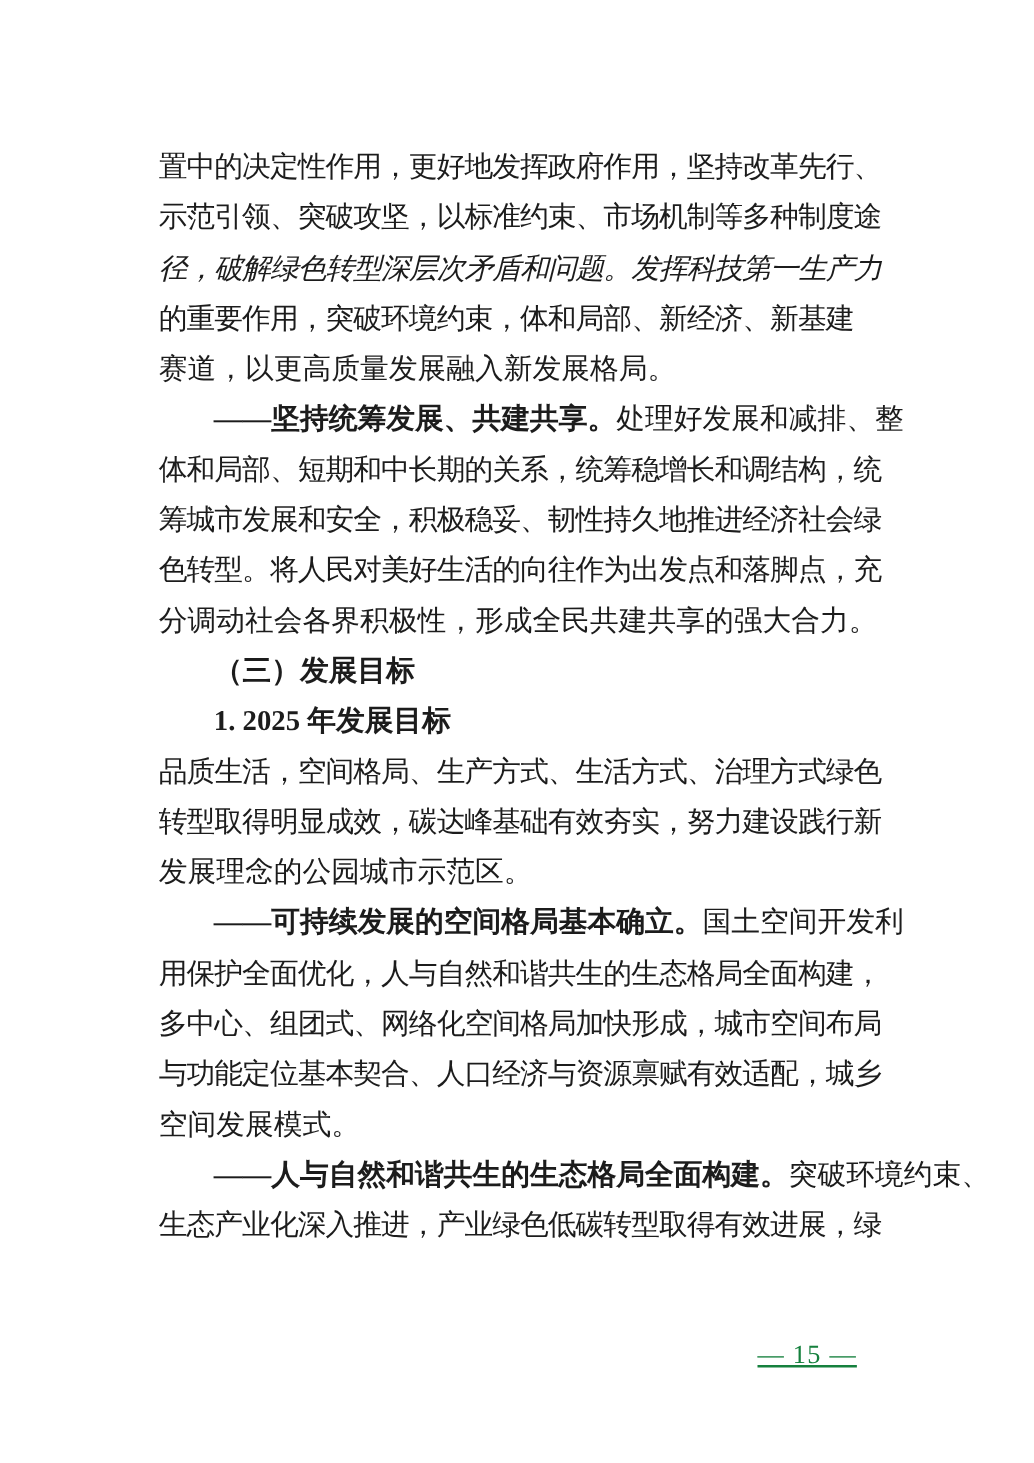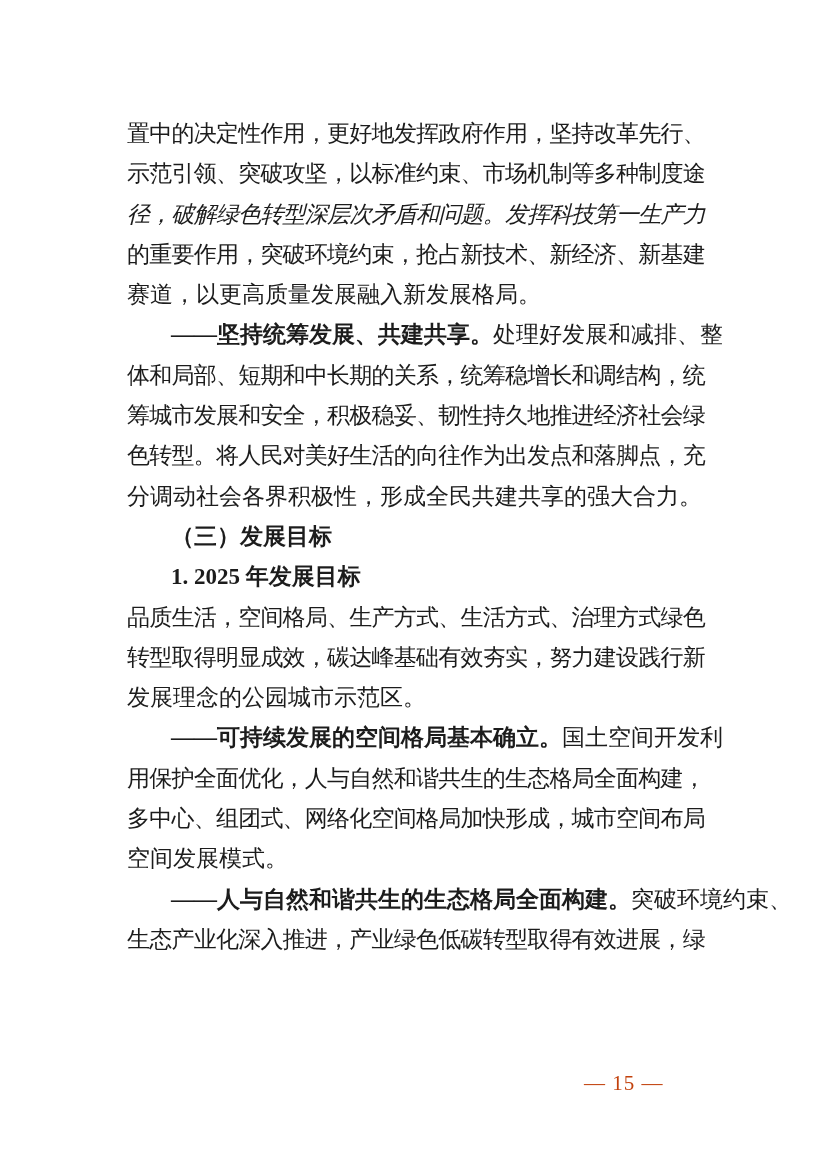--- a/index.html
+++ b/index.html
@@ -32,51 +32,53 @@
     padding-left: 44px;
   }
   .seg {
     font-weight: 400;
   }
   .seg.bold {
     font-weight: 700;
   }
   .page-number {
     position: absolute;
-    left: 584px;
+    left: 606px;
     top: 1070px;
     width: 110px;
     font-size: 21px;
     line-height: 26px;
-    color: #c2410c;
+    color: #15803d;
     letter-spacing: 1px;
     white-space: nowrap;
+    text-decoration: underline;
   }
 </style>
 </head>
 <body>
 
 <div class="page" style="background: rgb(255, 255, 255);">
   <div class="text-column" id="text-column" style="color: rgb(28, 28, 28);">
       <div class="doc-line fit"><span class="line-inner" style="letter-spacing: -0.769231px;"><span class="seg">置中的决定性作用，更好地发挥政府作用，坚持改革先行、</span></span></div>
       <div class="doc-line fit"><span class="line-inner" style="letter-spacing: -0.769231px;"><span class="seg">示范引领、突破攻坚，以标准约束、市场机制等多种制度途</span></span></div>
       <div class="doc-line fit"><span class="line-inner" style="letter-spacing: -0.769231px; font-style: italic;"><span class="seg">径，破解绿色转型深层次矛盾和问题。发挥科技第一生产力</span></span></div>
-      <div class="doc-line fit"><span class="line-inner" style="letter-spacing: -0.769231px;"><span class="seg">的重要作用，突破环境约束，抢占新技术、新经济、新基建</span></span></div>
+      <div class="doc-line fit"><span class="line-inner" style="letter-spacing: -0.769231px;"><span class="seg">的重要作用，突破环境约束，体和局部、新经济、新基建</span></span></div>
       <div class="doc-line"><span class="line-inner"><span class="seg">赛道，以更高质量发展融入新发展格局。</span></span></div>
       <div class="doc-line indent"><span class="line-inner"><span class="seg bold">——坚持统筹发展、共建共享。</span><span class="seg">处理好发展和减排、整</span></span></div>
       <div class="doc-line fit"><span class="line-inner" style="letter-spacing: -0.769231px; text-align: center;"><span class="seg">体和局部、短期和中长期的关系，统筹稳增长和调结构，统</span></span></div>
       <div class="doc-line fit"><span class="line-inner" style="letter-spacing: -0.769231px;"><span class="seg">筹城市发展和安全，积极稳妥、韧性持久地推进经济社会绿</span></span></div>
       <div class="doc-line fit"><span class="line-inner" style="letter-spacing: -0.769231px;"><span class="seg">色转型。将人民对美好生活的向往作为出发点和落脚点，充</span></span></div>
       <div class="doc-line"><span class="line-inner"><span class="seg">分调动社会各界积极性，形成全民共建共享的强大合力。</span></span></div>
       <div class="doc-line indent"><span class="line-inner"><span class="seg bold">（三）发展目标</span></span></div>
       <div class="doc-line indent"><span class="line-inner"><span class="seg bold">1. 2025 年发展目标</span></span></div>
       <div class="doc-line fit"><span class="line-inner" style="letter-spacing: -0.769231px;"><span class="seg">品质生活，空间格局、生产方式、生活方式、治理方式绿色</span></span></div>
       <div class="doc-line fit"><span class="line-inner" style="letter-spacing: -0.769231px;"><span class="seg">转型取得明显成效，碳达峰基础有效夯实，努力建设践行新</span></span></div>
       <div class="doc-line"><span class="line-inner"><span class="seg">发展理念的公园城市示范区。</span></span></div>
       <div class="doc-line indent"><span class="line-inner"><span class="seg bold">——可持续发展的空间格局基本确立。</span><span class="seg">国土空间开发利</span></span></div>
       <div class="doc-line fit"><span class="line-inner" style="letter-spacing: -0.769231px;"><span class="seg">用保护全面优化，人与自然和谐共生的生态格局全面构建，</span></span></div>
       <div class="doc-line fit"><span class="line-inner" style="letter-spacing: -0.769231px;"><span class="seg">多中心、组团式、网络化空间格局加快形成，城市空间布局</span></span></div>
+      <div class="doc-line fit"><span class="line-inner" style="letter-spacing: -0.769231px;"><span class="seg">与功能定位基本契合、人口经济与资源禀赋有效适配，城乡</span></span></div>
       <div class="doc-line"><span class="line-inner"><span class="seg">空间发展模式。</span></span></div>
       <div class="doc-line indent"><span class="line-inner"><span class="seg bold">——人与自然和谐共生的生态格局全面构建。</span><span class="seg">突破环境约束、</span></span></div>
       <div class="doc-line fit"><span class="line-inner" style="letter-spacing: -0.769231px;"><span class="seg">生态产业化深入推进，产业绿色低碳转型取得有效进展，绿</span></span></div>
     </div>
   <div class="page-number">— 15 —</div>
 </div>
 
 </body></html>

